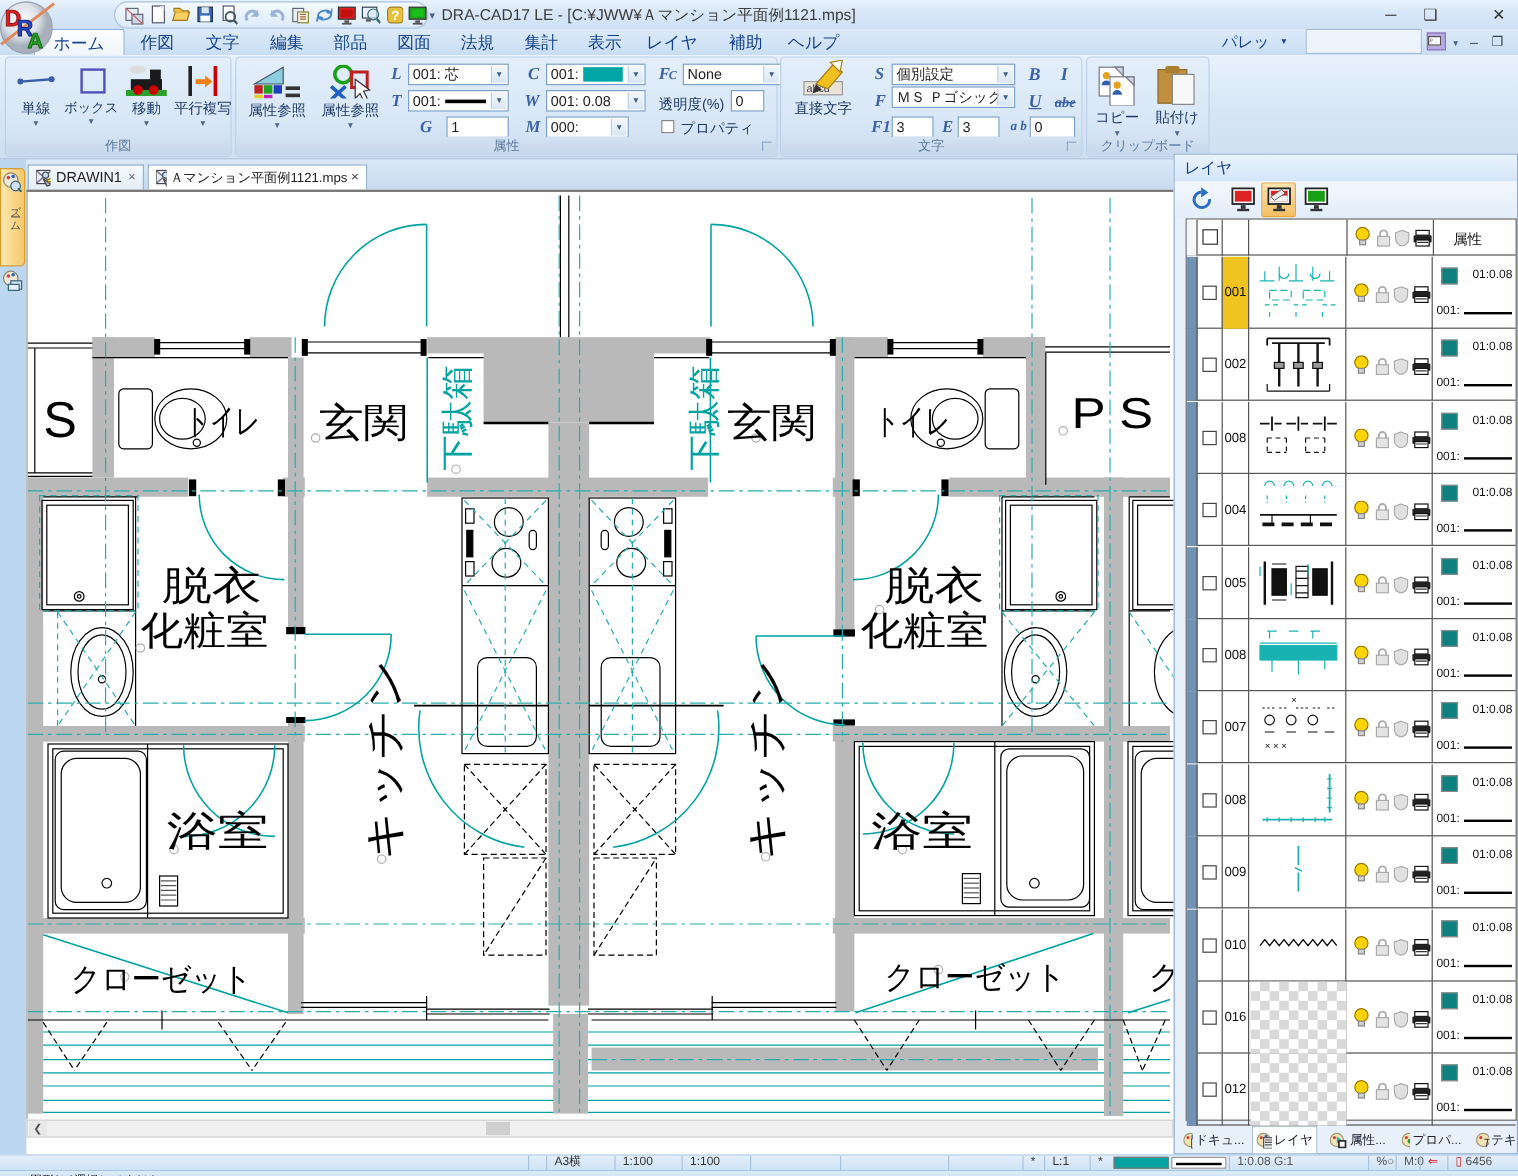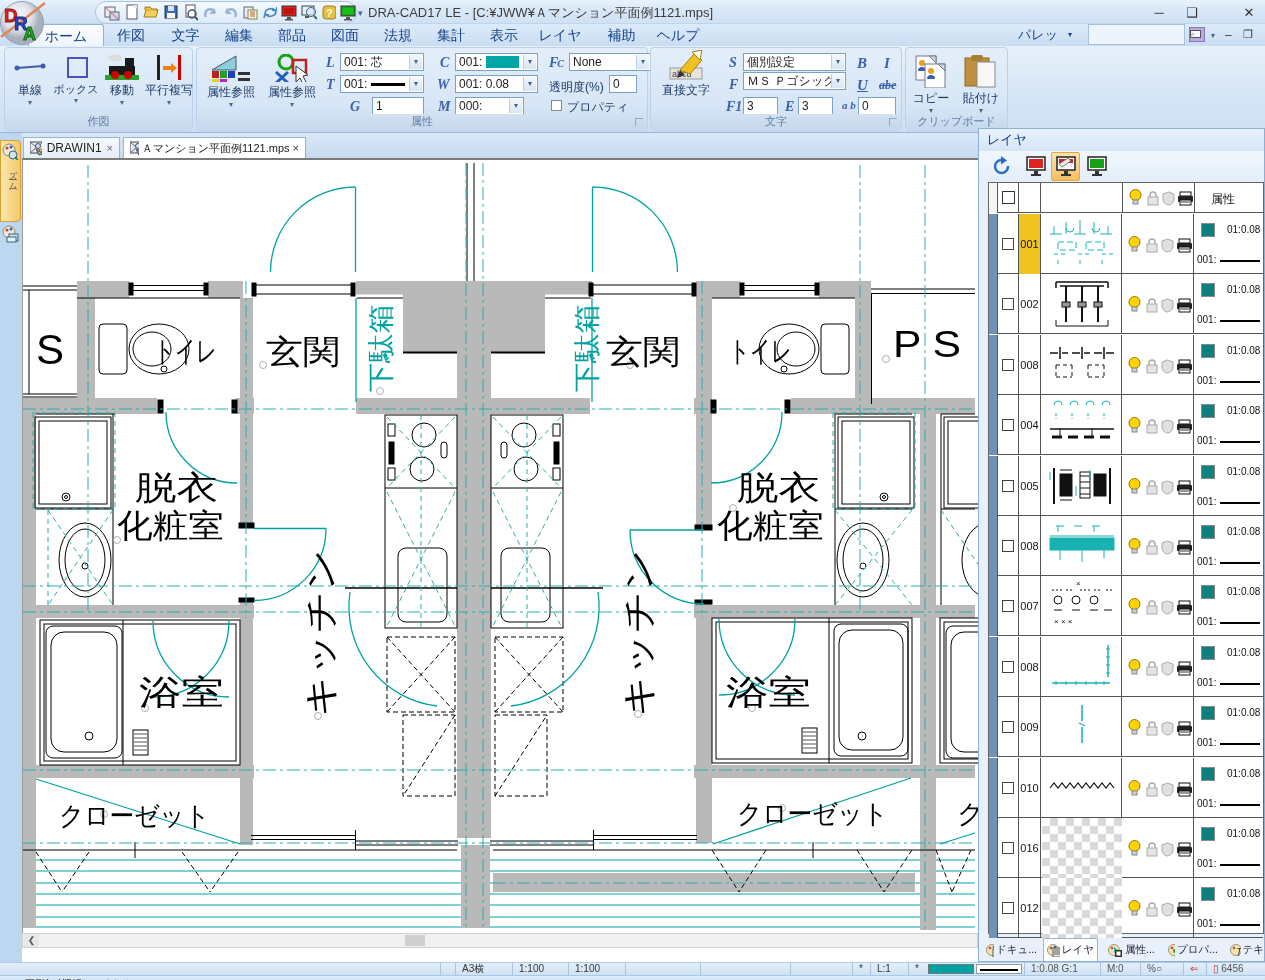--- a/index.html
+++ b/index.html
@@ -668,21 +668,21 @@
 <div class="sseg" style="left:625px"></div>
 <div class="sseg" style="left:700px"></div>
 <div class="sseg" style="left:790px"></div>
 <div class="sseg" style="left:852px;width:12px">*</div>
 <div class="sseg" style="left:870px;width:30px">L:1</div>
 <div class="sseg" style="left:908px;width:12px">*</div>
 <div style="position:absolute;left:928px;top:1px;width:46px;height:10px;background:#00a2a2;border:1px solid #777"></div>
 <div style="position:absolute;left:976px;top:1px;width:46px;height:10px;background:#fff;border:1px solid #999"></div>
 <div style="position:absolute;left:980px;top:6px;width:38px;height:1.5px;background:#000"></div>
 <div class="sseg" style="left:1024px;width:72px;color:#555">1:0.08 G:1</div>
-<div class="sseg" style="left:1100px;width:34px;color:#555">M:0</div>
+<div class="sseg" style="left:1163px;width:34px;color:#555">M:0</div>
 <div class="sseg" style="left:1140px;width:40px;color:#555">%○</div>
 <div class="sseg" style="left:1183px;width:20px;color:#c22">⇐</div>
 <div class="sseg" style="left:1206px;width:56px;color:#555"><span style="color:#c22">▯</span> 6456</div>
 </div>
 <div class="abs" id="botbar">
     <div style="position:absolute;left:25px;top:1px;font-size:10px;color:#222">図形(セ)選択してください</div>
   </div>
 <div class="abs" id="palette">
 <div id="pal-title">レイヤ</div>
 <div id="pal-tools">

